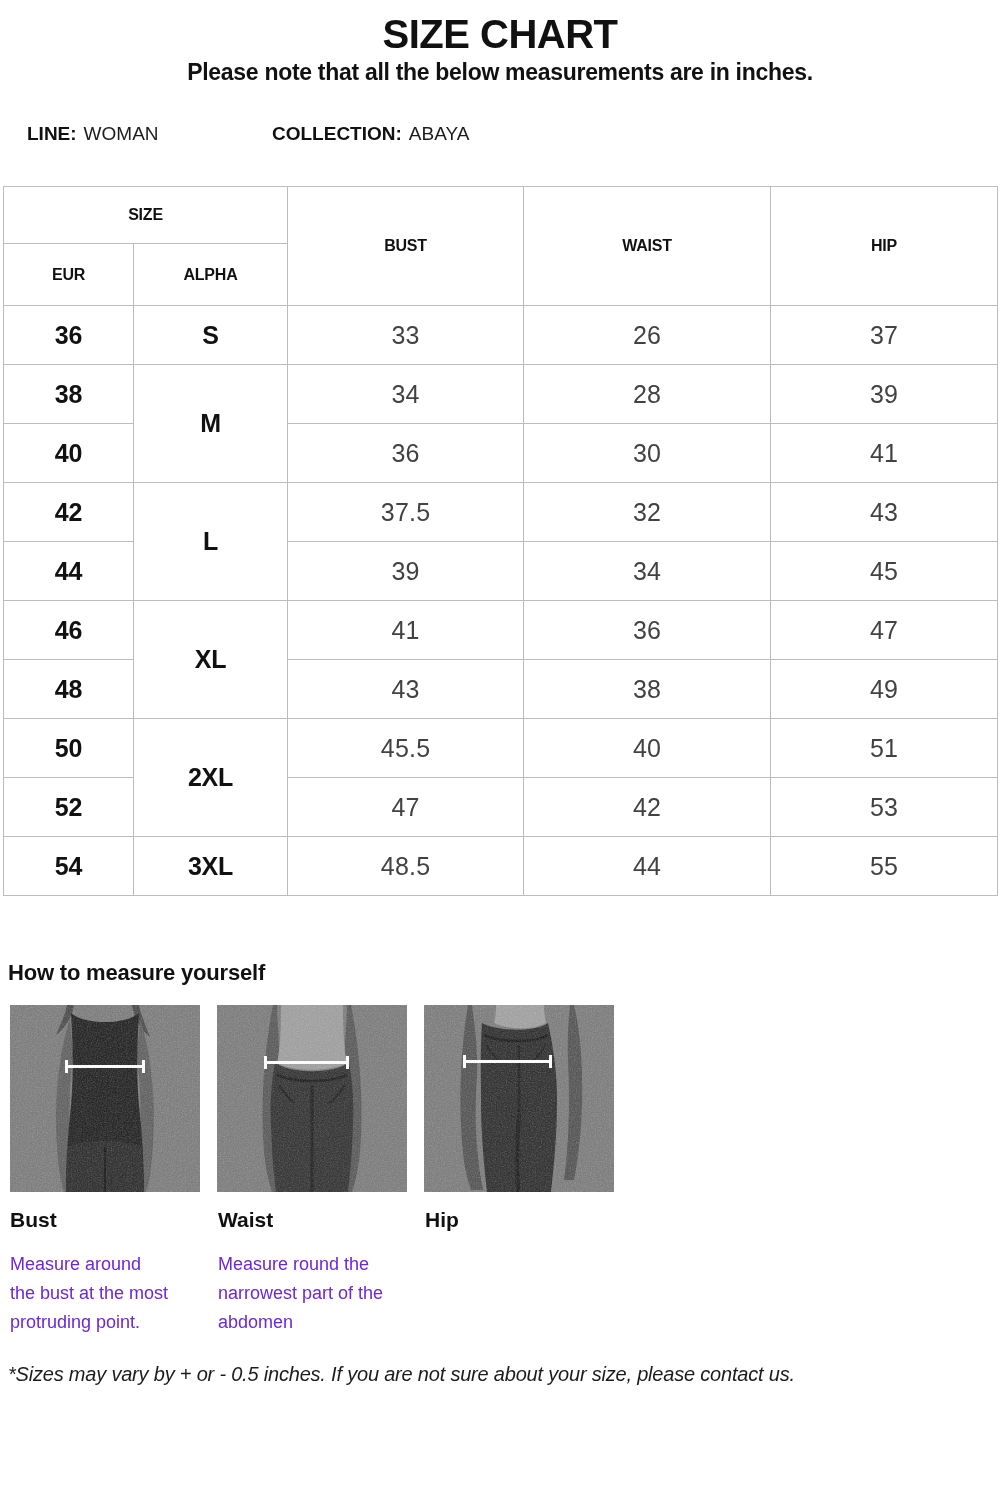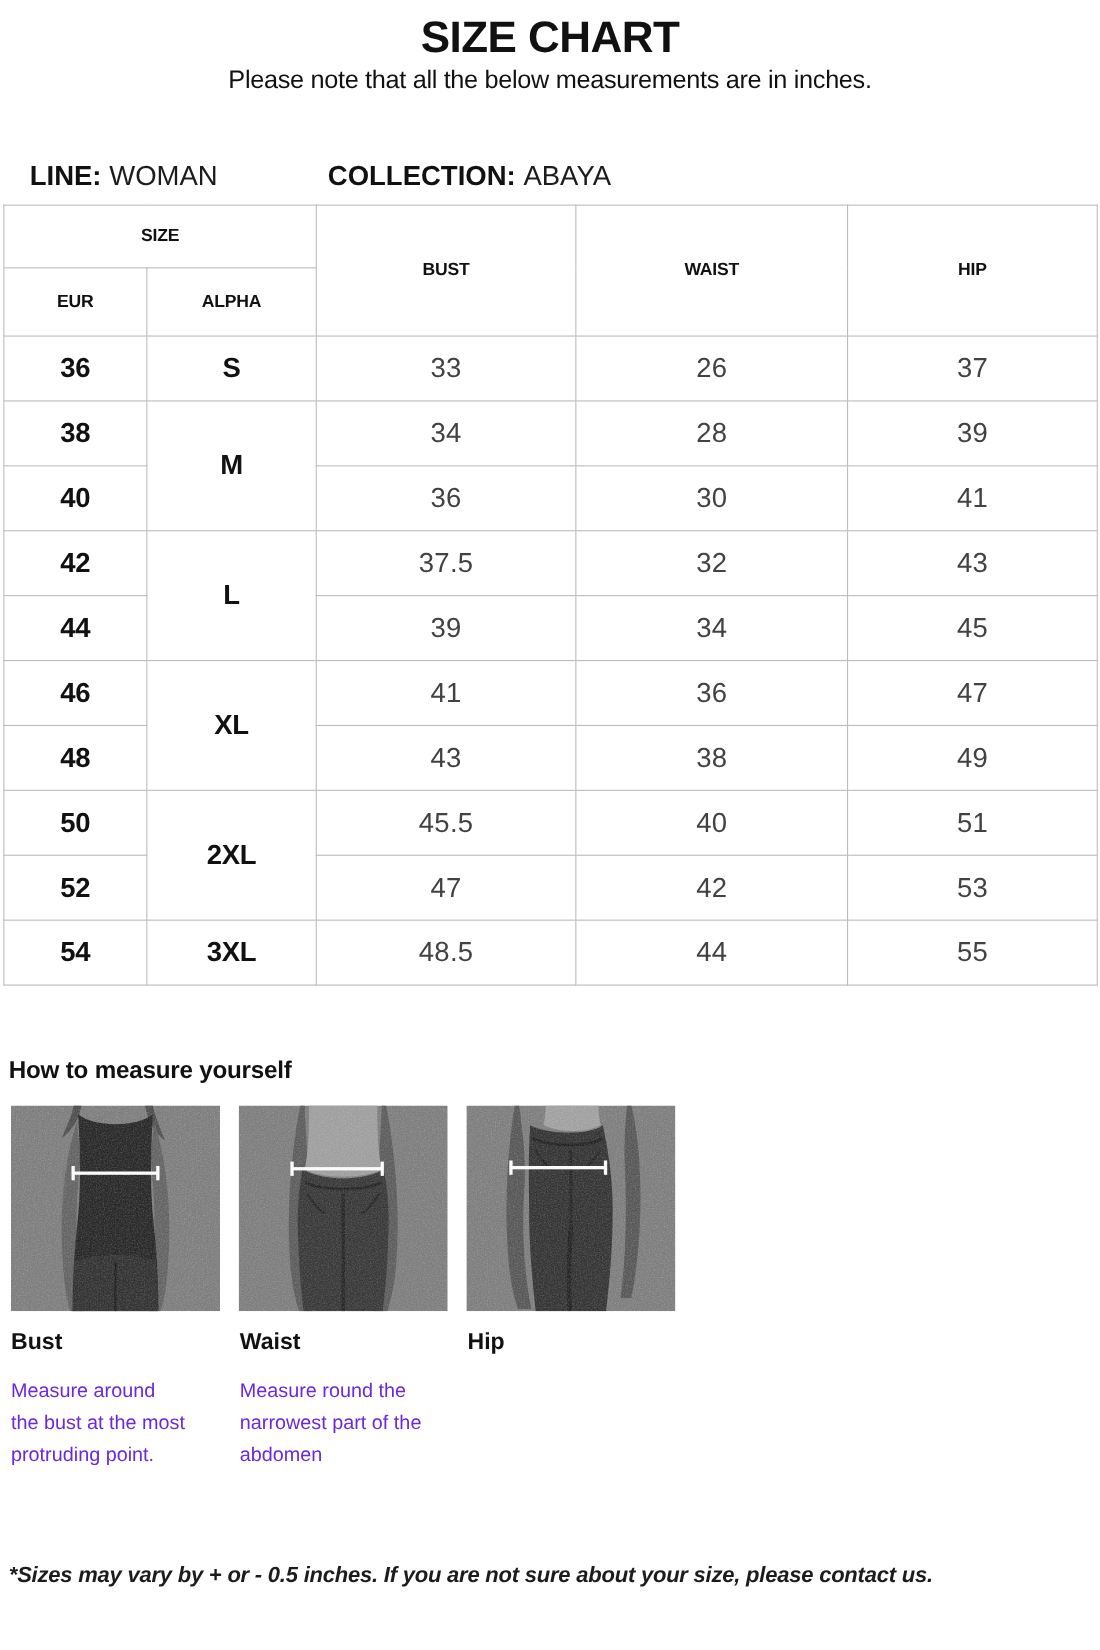--- a/index.html
+++ b/index.html
@@ -21,33 +21,32 @@
     font-size: 40px;
     font-weight: 700;
     letter-spacing: -0.5px;
   }
   .page-subtitle {
     position: absolute;
     top: 59px; left: 0;
     width: 100%;
     text-align: center;
     font-size: 23px;
-    font-weight: 400;
+    font-weight: 700;
     letter-spacing: -0.3px;
   }
   .meta-row {
     position: absolute;
     top: 123px; left: 0;
     width: 100%;
     height: 30px;
-    font-size: 25px;
-    margin-top: 23px;
+    font-size: 19px;
   }
   .meta-line { position: absolute; left: 27px; top: 0; white-space: nowrap; }
-  .meta-collection { position: absolute; left: 298px; top: 0; white-space: nowrap; }
+  .meta-collection { position: absolute; left: 272px; top: 0; white-space: nowrap; }
   .meta-label { font-weight: 700; margin-right: 7px; }
   .meta-value { font-weight: 400; color: #1c1c1c; }
 
   table.size-table {
     position: absolute;
     top: 186px; left: 3px;
     width: 994px;
     border-collapse: collapse;
     table-layout: fixed;
   }
@@ -96,24 +95,24 @@
   .caption p {
     margin: 18px 0 0 0;
     font-size: 18px;
     font-weight: 400;
     color: #6d28d9;
     line-height: 29px;
     white-space: pre-line;
   }
   .footnote {
     position: absolute;
-    top: 1421px; left: 8px;
+    top: 1363px; left: 8px;
     font-size: 20px;
     font-style: italic;
-    font-weight: 700;
+    font-weight: 400;
     color: #1c1c1c;
     letter-spacing: -0.2px;
   }
 </style>
 </head>
 <body>
 
 <div id="page">
 
   <div class="page-title">SIZE CHART</div>

